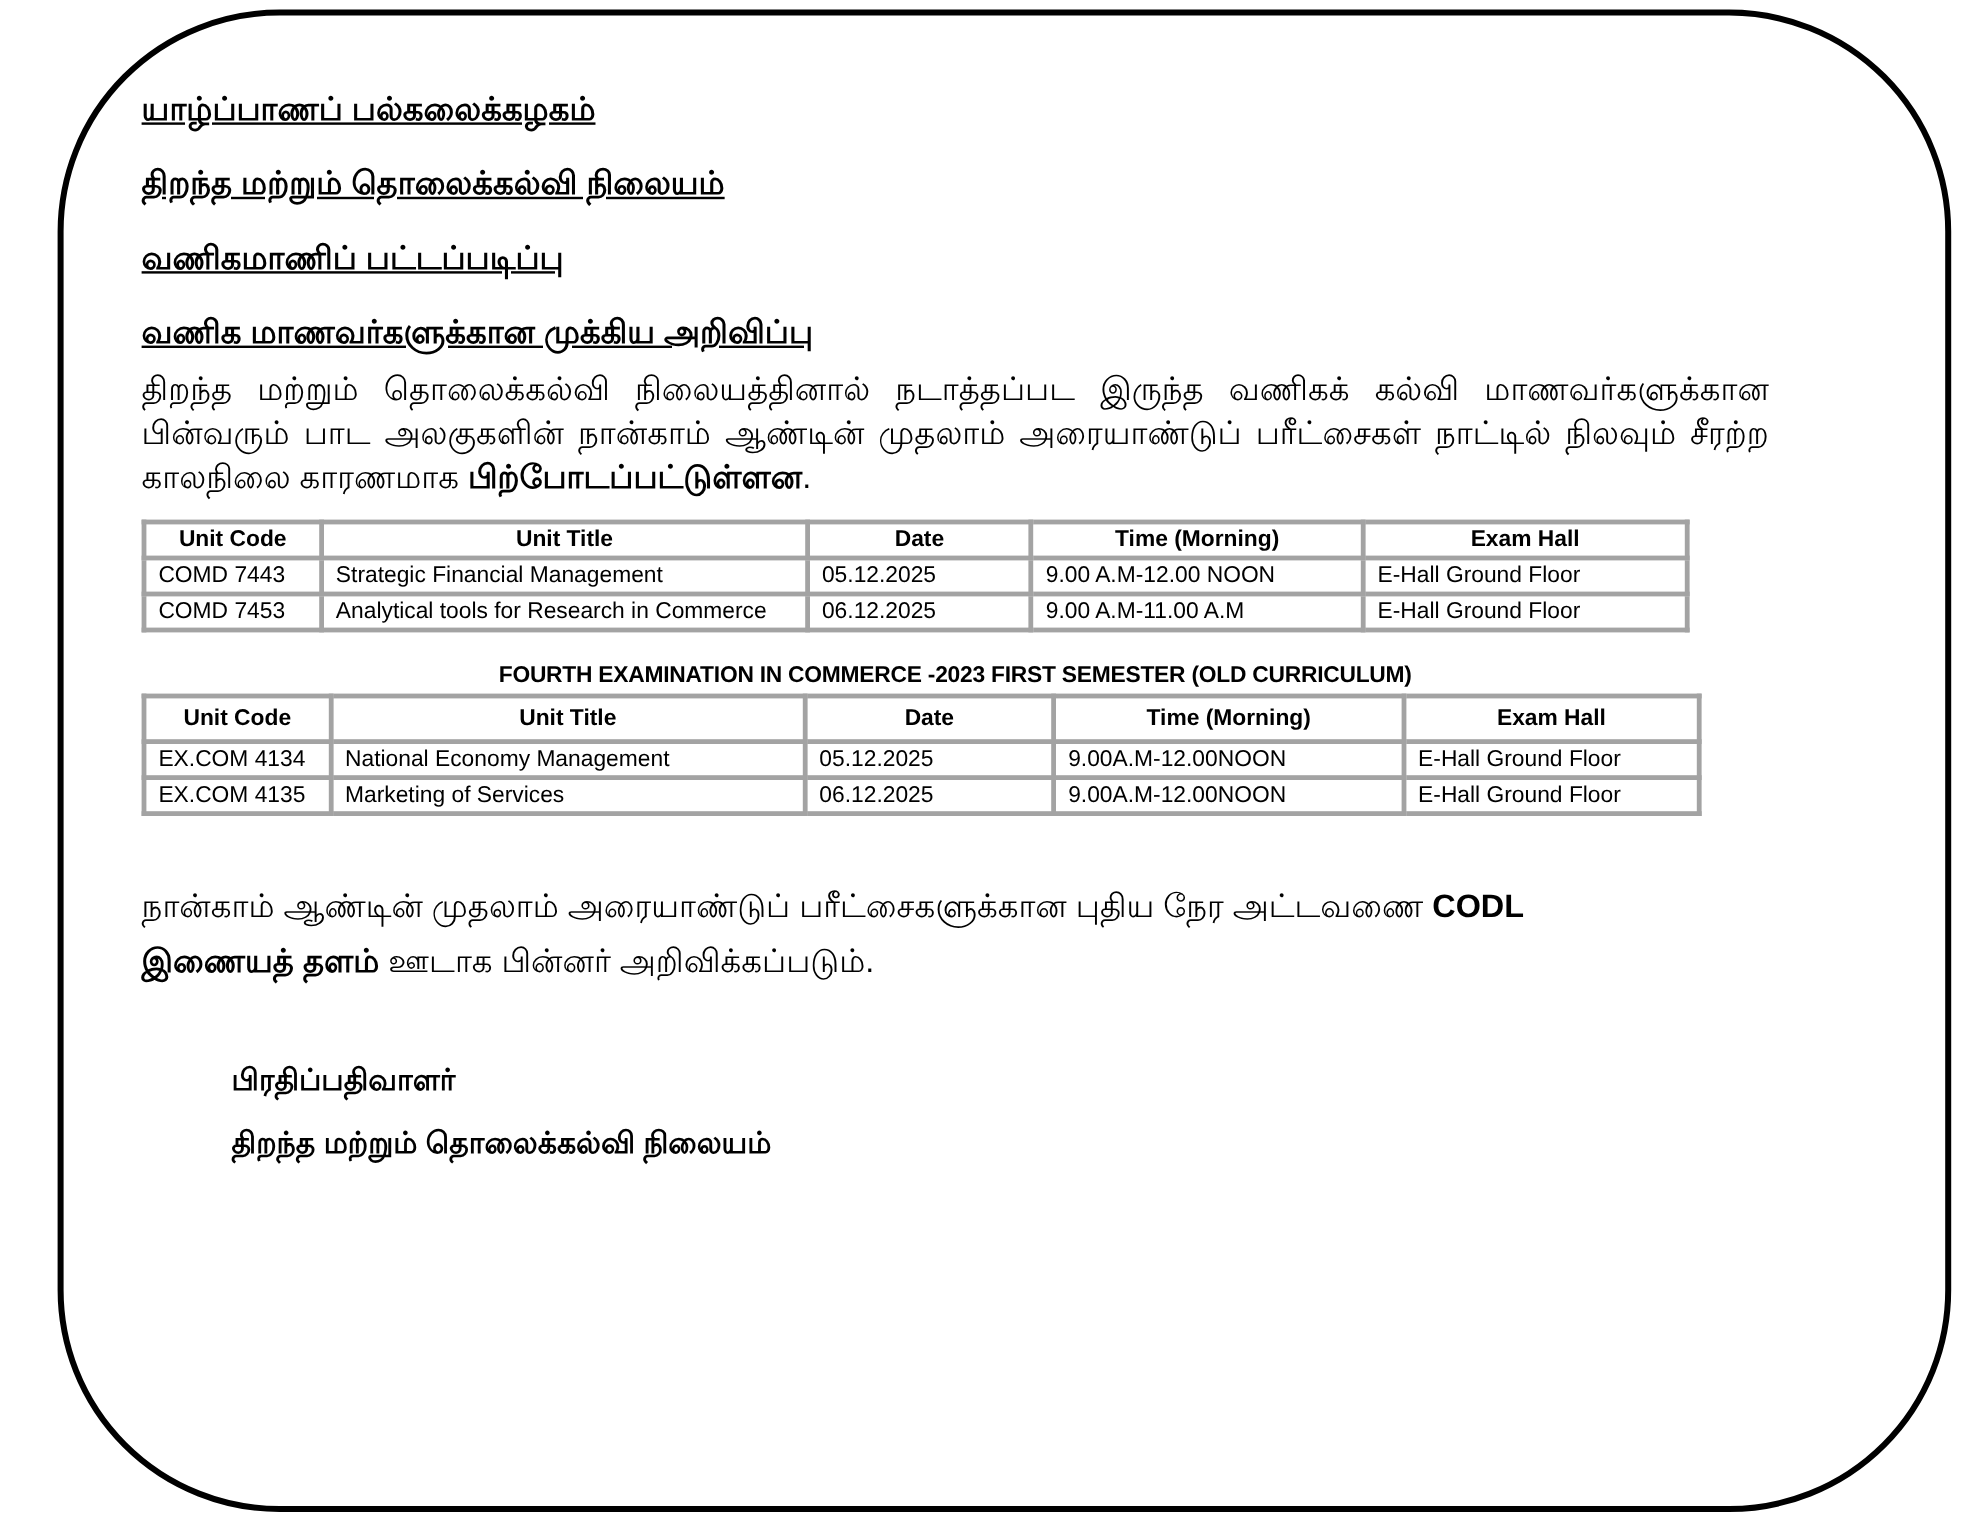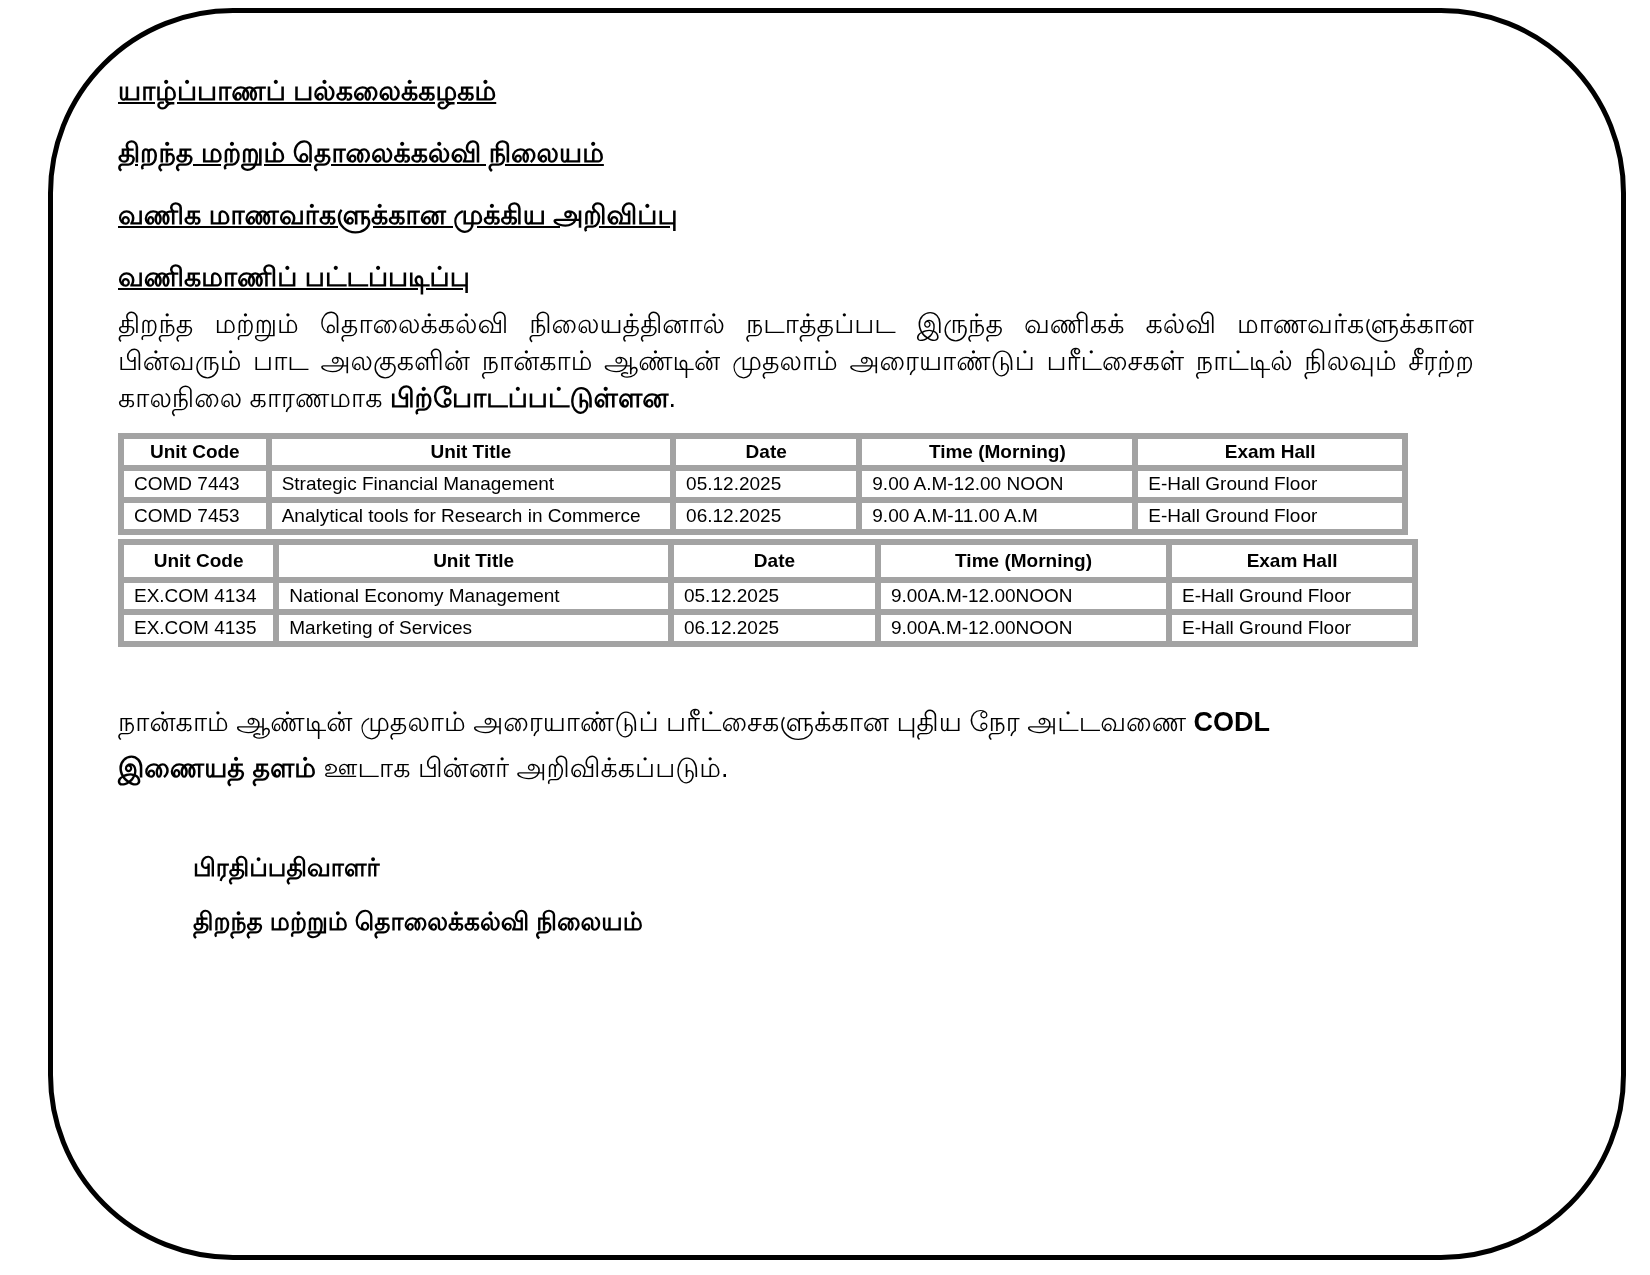--- a/index.html
+++ b/index.html
@@ -47,21 +47,21 @@
     text-align: center;
   }
   table {
     border-collapse: collapse;
     font-size: 19px;
     table-layout: fixed;
   }
   .table1 { margin-top: 16px; width: 1290px; }
   .table2 { margin-top: 4px;  width: 1300px; }
   th, td {
-    border: 6px solid #a3a3a3;
+    border: 4px solid #a3a3a3;
     padding: 2px 10px;
     text-align: left;
     overflow: hidden;
     white-space: nowrap;
   }
   th { text-align: center; font-weight: bold; height: 30px; }
   td { height: 29px; margin-left: 12px; }
   .table2 th { height: 38px; }
   .t1-c1 { width: 11.5%; } .t1-c2 { width: 31.5%; } .t1-c3 { width: 14.5%; }
   .t1-c4 { width: 21.5%; } .t1-c5 { width: 21%; }
@@ -92,22 +92,22 @@
 </style>
 </head>
 <body>
 
 <div class="page-border"></div>
 
 <div class="content">
 
   <div class="tamil-heading h1"><span class="u">யாழ்ப்பாணப் பல்கலைக்கழகம்</span></div>
   <div class="tamil-heading h2"><span class="u">திறந்த மற்றும் தொலைக்கல்வி நிலையம்</span></div>
+  <div class="tamil-heading h3"><span class="u">வணிகமாணிப் பட்டப்படிப்பு</span></div>
   <div class="tamil-heading h4"><span class="u">வணிக மாணவர்களுக்கான முக்கிய அறிவிப்பு</span></div>
-  <div class="tamil-heading h3"><span class="u">வணிகமாணிப் பட்டப்படிப்பு</span></div>
 
   <p class="intro"><span>திறந்த மற்றும் தொலைக்கல்வி நிலையத்தினால் நடாத்தப்பட இருந்த வணிகக் கல்வி மாணவர்களுக்கான பின்வரும்  பாட அலகுகளின் நான்காம் ஆண்டின் முதலாம் அரையாண்டுப் பரீட்சைகள்  நாட்டில் நிலவும் சீரற்ற காலநிலை காரணமாக </span><span class="bold">பிற்போடப்பட்டுள்ளன</span><span>.</span></p>
 
 
   <table class="table1">
     <thead>
       <tr>
         <th class="t1-c1">Unit Code</th>
         <th class="t1-c2">Unit Title</th>
         <th class="t1-c3">Date</th>
@@ -126,20 +126,21 @@
       <tr>
         <td>COMD 7453</td>
         <td>Analytical tools for Research in Commerce</td>
         <td>06.12.2025</td>
         <td>9.00 A.M-11.00 A.M</td>
         <td>E-Hall Ground Floor</td>
       </tr>
     </tbody>
   </table>
 
+  <div class="table2-title">FOURTH EXAMINATION IN COMMERCE -2023 FIRST SEMESTER (OLD CURRICULUM)</div>
 
   <table class="table2">
     <thead>
       <tr>
         <th class="t2-c1">Unit Code</th>
         <th class="t2-c2">Unit Title</th>
         <th class="t2-c3">Date</th>
         <th class="t2-c4">Time (Morning)</th>
         <th class="t2-c5">Exam Hall</th>
       </tr>

